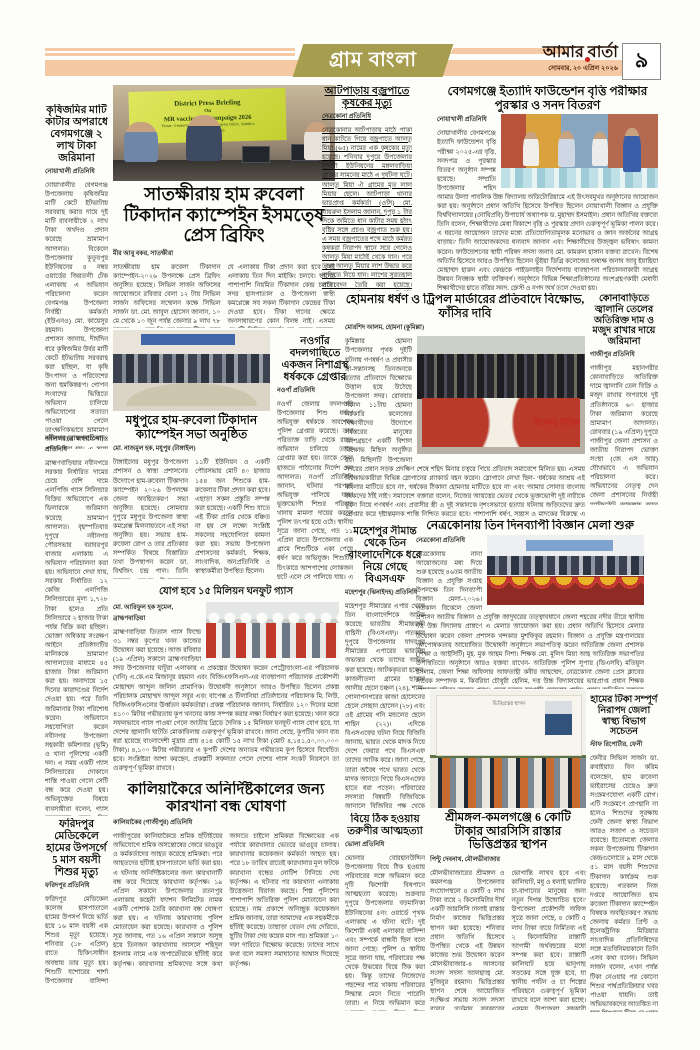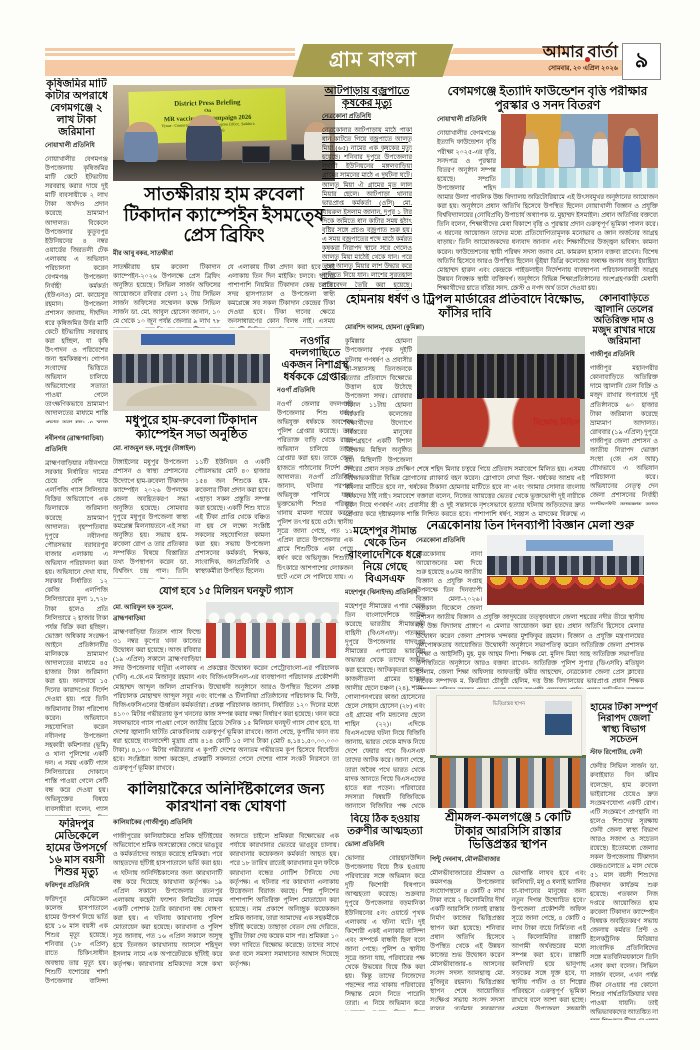--- a/index.html
+++ b/index.html
@@ -97,33 +97,33 @@
     <div class="mh-badge-wrap">
       <div class="mh-badge"></div>
       <div class="mh-badge-text">গ্রাম বাংলা</div>
     </div>
     <div class="mh-paper">আমার বার্তা</div>
     <div class="mh-dot"></div>
     <div class="mh-date">সোমবার, ২০ এপ্রিল ২০২৬</div>
     <div class="mh-pagebox">৯</div>
   </header>
 
-  <article class="art" style="left:45px;top:78px;width:63px;height:345px;">
+  <article class="art" style="left:45px;top:104px;width:63px;height:345px;">
     <h2 class="hl h10">কৃষিজমির মাটি কাটার অপরাধে বেগমগঞ্জে ২ লাখ টাকা জরিমানা</h2>
     <div class="by">নোয়াখালী প্রতিনিধি</div>
     <div class="bd">নোয়াখালীর বেগমগঞ্জ উপজেলায় কৃষিজমির মাটি কেটে ইটভাটায় সরবরাহ করার দায়ে দুই মাটি ব্যবসায়ীকে ২ লাখ টাকা অর্থদণ্ড প্রদান করেছে ভ্রাম্যমাণ আদালত। বিকেলে উপজেলার কুতুবপুর ইউনিয়নের ৪ নম্বর ওয়ার্ডের জিরতলী টেক এলাকায় এ অভিযান পরিচালনা করেন বেগমগঞ্জ উপজেলা নির্বাহী কর্মকর্তা (ইউএনও) মো. কায়েসুর রহমান। উপজেলা প্রশাসন জানায়, দীর্ঘদিন ধরে কৃষিজমির উর্বর মাটি কেটে ইটভাটায় সরবরাহ করা হচ্ছিল, যা কৃষি উৎপাদন ও পরিবেশের জন্য হুমকিস্বরূপ। গোপন সংবাদের ভিত্তিতে অভিযান চালিয়ে অভিযোগের সত্যতা পাওয়া গেলে তাৎক্ষণিকভাবে ভ্রাম্যমাণ আদালতের মাধ্যমে শাস্তি প্রদান করা হয়। এ সময় মাটি ব্যবসায়ীরা ভবিষ্যতে ক্ষেতের মাটি ব্যবহার করে মাটি কাটার কাজ করবেন না বলে অঙ্গীকার করেন। উপজেলা নির্বাহী কর্মকর্তা মো. কায়েসুর রহমান জরিমানার বিষয়টি নিশ্চিত করেছেন। তিনি বলেন, কৃষিজমির টপ সয়েল বা উর্বর মাটি কেটে ইটভাটায় সরবরাহ করা একটি গুরুতর অপরাধ, যা কৃষি উৎপাদন, পরিবেশ, রাস্তাঘাট এবং জনস্বাস্থ্যের জন্য ক্ষতিকর। এ ধরনের অভিযান অব্যাহত থাকবে।</div>
   </article>
 
   <article class="art" style="left:45px;top:432px;width:63px;height:384px;">
     <div class="by">নবীনগর (ব্রাহ্মণবাড়িয়া) প্রতিনিধি</div>
     <div class="bd">ব্রাহ্মণবাড়িয়ার নবীনগরে সরকার নির্ধারিত দামের চেয়ে বেশি দামে এলপিজি গ্যাস সিলিন্ডার বিক্রির অভিযোগে এক ডিলারকে জরিমানা করেছে ভ্রাম্যমাণ আদালত। বৃহস্পতিবার দুপুরে নবীনগর পৌরসভার বরাবরপুর বাজার এলাকায় এ অভিযান পরিচালনা করা হয়। অভিযানে দেখা যায়, সরকার নির্ধারিত ১২ কেজি এলপিজি সিলিন্ডারের মূল্য ১,৭২৮ টাকা হলেও প্রতি সিলিন্ডারে ২ হাজার টাকা পর্যন্ত বিক্রি করা হচ্ছিল। ভোক্তা অধিকার সংরক্ষণ আইনে প্রতিষ্ঠানটির মালিককে ভ্রাম্যমাণ আদালতের মাধ্যমে ৪৫ হাজার টাকা জরিমানা করা হয়। অনাদায়ে ১৫ দিনের কারাদণ্ডের নির্দেশ দেওয়া হয়। পরে তিনি জরিমানার টাকা পরিশোধ করেন। অভিযানে সহযোগিতা করেন নবীনগর উপজেলা সহকারী কমিশনার (ভূমি) ও থানা পুলিশের একটি দল। এ সময় একটি গ্যাস সিলিন্ডারের দোকানে শাস্তি পাওয়া গেলে সেটি বন্ধ করে দেওয়া হয়। অভিযুক্তের বিষয়ে ব্যবসায়ীরা বলেন, গ্যাস সরবরাহের সময় কিছু অসাধু খুচরা ব্যবসায়ী এমন কাজ করে থাকেন। পরে এসব পরিবহন ব্যয় বৃদ্ধির কারণে বেশি দামে বিক্রি করতে হচ্ছে বলে জানান তারা। উপজেলা সহকারী কমিশনার (ভূমি) বলেন, ভোক্তা অধিকার রক্ষা এবং অতিরিক্ত মুনাফার বিরুদ্ধে এ ধরনের অভিযান অব্যাহত থাকবে।</div>
   </article>
 
   <article class="art" style="left:45px;top:818px;width:63px;height:168px;">
-    <h2 class="hl h10">ফরিদপুর মেডিকেলে হামের উপসর্গে ১৬ মাস বয়সী শিশুর মৃত্যু</h2>
+    <h2 class="hl h10">ফরিদপুর মেডিকেলে হামের উপসর্গে 5 মাস বয়সী শিশুর মৃত্যু</h2>
     <div class="by">ফরিদপুর প্রতিনিধি</div>
     <div class="bd">ফরিদপুর মেডিকেল কলেজ হাসপাতালে হামের উপসর্গ নিয়ে ভর্তি হয়ে ১৬ মাস বয়সী এক শিশুর মৃত্যু হয়েছে। শনিবার (১৮ এপ্রিল) রাতে চিকিৎসাধীন অবস্থায় তার মৃত্যু হয়। শিশুটি যশোরের শার্শা উপজেলার বাসিন্দা খাইরুলের ছেলে। রোববার (১৯ এপ্রিল) সকালে ফরিদপুর সিভিল সার্জনের কার্যালয় থেকে দেওয়া এক প্রেস বিজ্ঞপ্তিতে এ তথ্য জানানো হয়েছে। ওই প্রেস বিজ্ঞপ্তিতে আরও জানানো হয়, এ নিয়ে ফরিদপুরে হামের উপসর্গে ছয়জন শিশুর মৃত্যু হলো। এর সবাই ফরিদপুর মেডিকেল কলেজের হাসপাতালে মৃত্যুবরণ করে। এদের মধ্যে ফরিদপুর, গোপালগঞ্জ ও রাজবাড়ীর একজন করে তিনজন, যশোরের একজন ও মাদারীপুরের দুইজন শিশু রয়েছে।</div>
   </article>
 
   <article class="art" style="left:113px;top:85px;width:222px;height:243px;">
     <div class="photo ph-press blk" style="width:222px;height:96px;">
       <div class="ban-press">
         <span class="b1">District Press Briefing</span>
         <span class="b2">On</span>
         <span class="b3">MR vaccination campaign 2026</span>
@@ -224,32 +224,32 @@
   </article>
 
   <article class="art" style="left:430px;top:690px;width:156px;height:320px;">
     <div class="photo ph-sree blk" style="width:156px;height:118px;">
       <div class="ban2">
         <span>ভিত্তিপ্রস্তর স্থাপন</span>
       </div>
       <div class="port"></div>
       <div class="crowd"></div>
     </div>
-    <h2 class="hl h12">শ্রীমঙ্গল-কমলগঞ্জে 5 কোটি টাকার আরসিসি রাস্তার ভিত্তিপ্রস্তর স্থাপন</h2>
+    <h2 class="hl h12">শ্রীমঙ্গল-কমলগঞ্জে 6 কোটি টাকার আরসিসি রাস্তার ভিত্তিপ্রস্তর স্থাপন</h2>
     <div class="by">পিন্টু দেবনাথ, মৌলভীবাজার</div>
     <div class="bd c2">মৌলভীবাজারের শ্রীমঙ্গল ও কমলগঞ্জ উপজেলার সংযোগস্থলে ৪ কোটি ৫ লাখ টাকা ব্যয়ে ২ কিলোমিটার দীর্ঘ একটি আরসিসি ঢালাই রাস্তার নির্মাণ কাজের ভিত্তিপ্রস্তর স্থাপন করা হয়েছে। শনিবার প্রধান অতিথি হিসেবে উপস্থিত থেকে এই উন্নয়ন কাজের শুভ উদ্বোধন করেন মৌলভীবাজার-৪ আসনের সংসদ সদস্য আলহাজ্ব মো. মুজিবুর রহমান। ভিত্তিপ্রস্তর স্থাপন শেষে আয়োজিত সংক্ষিপ্ত সভায় সংসদ সদস্য বলেন, 'বর্তমান সরকারের আমলে গ্রামীণ জনপদের অবকাঠামো উন্নয়নে ব্যাপক পরিবর্তন সাধিত হয়েছে। এই রাস্তাটি নির্মিত হলে অত্র অঞ্চলের মানুষের যাতায়াতে ভোগান্তি লাঘব হবে এবং কালিঘাট, মধু ও ধলাই ভ্যালির চা-বাগানের মানুষের জন্য নতুন দিগন্ত উন্মোচিত হবে।' উপজেলা প্রকৌশলী অফিস সূত্রে জানা গেছে, ৪ কোটি ৫ লাখ টাকা ব্যয়ে নির্মিতব্য এই ২ কিলোমিটার রাস্তাটি আগামী অর্থবছরের মধ্যে সম্পন্ন করা হবে। রাস্তাটি কালিঘাট হয়ে ভানুগাছ সড়কের সঙ্গে যুক্ত হবে, যা স্থানীয় পর্যটন ও চা শিল্পের পরিবহনে গুরুত্বপূর্ণ ভূমিকা রাখবে বলে আশা করা হচ্ছে। এসময় উপজেলা সহকারী কমিশনার (ভূমি), মুক্তিযুদ্ধ গবেষক, উপজেলা প্রকৌশলী মো. আব্দুর রহিম, কালিঘাট ইউনিয়ন পরিষদের চেয়ারম্যান প্রমুখ উপস্থিত ছিলেন।</div>
   </article>
 
   <article class="art" style="left:345px;top:813px;width:80px;height:198px;">
     <h2 class="hl h10">বিয়ে ঠিক হওয়ায় তরুণীর আত্মহত্যা</h2>
     <div class="by">ভোলা প্রতিনিধি</div>
     <div class="bd">ভোলার বোরহানউদ্দিন উপজেলায় বিয়ে ঠিক হওয়ায় পরিবারের সঙ্গে অভিমান করে দুটি কিশোরী বিষপানে আত্মহত্যা করেছে। শুক্রবার দুপুরে উপজেলার বড়মানিকা ইউনিয়নের ৫নং ওয়ার্ডে পৃথক এলাকায় এ ঘটনা ঘটে। দুই কিশোরী একই এলাকার বাসিন্দা এবং সম্পর্কে বান্ধবী ছিল বলে জানা গেছে। পুলিশ ও স্থানীয় সূত্রে জানা যায়, পরিবারের পক্ষ থেকে উভয়ের বিয়ে ঠিক করা হয়। কিন্তু তাদের নিজেদের পছন্দের পাত্র থাকায় পরিবারের সিদ্ধান্ত মেনে নিতে পারেনি তারা। এ নিয়ে অভিমান করে শুক্রবার দুপুরে নিজ নিজ বাড়িতে বিষপান করে তারা। গুরুতর অসুস্থ অবস্থায় তাদের উদ্ধার করে ভোলা সদর হাসপাতালে নেওয়া হলে কর্তব্যরত চিকিৎসক তাদের মৃত ঘোষণা করেন। বোরহানউদ্দিন থানার ওসি জানান, ময়নাতদন্তের জন্য মরদেহ মর্গে পাঠানো হয়েছে। এ ঘটনায় থানায় অপমৃত্যুর মামলা হয়েছে।</div>
   </article>
 
-  <article class="art" style="left:590px;top:694px;width:68px;height:318px;margin-top:8px;">
+  <article class="art" style="left:590px;top:694px;width:68px;height:318px;">
     <h2 class="hl h9">হামের টিকা সম্পূর্ণ নিরাপদ জেলা স্বাস্থ্য বিভাগ সচেতন</h2>
     <div class="by">স্টাফ রিপোর্টার, ফেনী</div>
     <div class="bd">ফেনীর সিভিল সার্জন ডা. রুবাইয়াত বিন করিম বলেছেন, হাম রুবেলা ভাইরাসের চেয়েও দ্রুত সংক্রমণযোগ্য একটি রোগ। এটি সংক্রমণে প্রাণহানি না হলেও শিশুদের সুরক্ষায় ফেনী জেলা স্বাস্থ্য বিভাগ আরও সজাগ ও সচেতন রয়েছে। ইতোমধ্যে জেলার সকল উপজেলায় টিকাদান কেন্দ্রগুলোতে ৯ মাস থেকে ৫১ মাস বয়সী শিশুদের টিকাদান কার্যক্রম শুরু হয়েছে। গতকাল নিজ দপ্তরে আয়োজিত হাম রুবেলা টিকাদান ক্যাম্পেইন বিষয়ক অবহিতকরণ সভায় জেলায় কর্মরত প্রিন্ট ও ইলেকট্রনিক মিডিয়ার সাংবাদিক প্রতিনিধিদের সঙ্গে মতবিনিময়কালে তিনি এসব কথা বলেন। সিভিল সার্জন বলেন, এখন পর্যন্ত টিকা নেওয়ার পর কোনো শিশুর পার্শ্বপ্রতিক্রিয়ার খবর পাওয়া যায়নি। তাই অভিভাবকদের আতঙ্কিত না হয়ে শিশুদের টিকা নেওয়ার আহ্বান জানান তিনি। টিকার হার বৃদ্ধিতে পাশাপাশি শহরের মসজিদের ইমাম, জনপ্রতিনিধি ও রাজনৈতিক নেতাদের সম্পৃক্ত করার পরামর্শ দেন। সাংবাদিকদের বিভিন্ন জিজ্ঞাসার জবাব দেন তিনি। সভায় জেলা তথ্য অফিসার, ইউনিসেফ এবং ডব্লিউএইচও-এর কর্মকর্তারা উপস্থিত ছিলেন। সিভিল সার্জন সকলকে হাম প্রতিরোধে ব্যক্তিগত ও সামাজিকভাবে সচেতন হওয়ার পরামর্শ দেন।</div>
   </article>
 
   <article class="art" style="left:113px;top:781px;width:226px;height:259px;">
     <h2 class="hl h15">কালিয়াকৈরে অনির্দিষ্টকালের জন্য কারখানা বন্ধ ঘোষণা</h2>
     <div class="by">কালিয়াকৈর (গাজীপুর) প্রতিনিধি</div>
     <div class="bd c2">গাজীপুরের কালিয়াকৈরে শ্রমিক ছাঁটাইয়ের অভিযোগে শ্রমিক অসন্তোষের জেরে ভাঙচুর ও কর্মকর্তাদের আহত করেছে শ্রমিকরা। পরে আহতদের ছাঁটাই হাসপাতালে ভর্তি করা হয়। এ ঘটনায় অনির্দিষ্টকালের জন্য কারখানাটি বন্ধ করে দিয়েছে কারখানা কর্তৃপক্ষ। ১৯ এপ্রিল সকালে উপজেলার রতনপুর এলাকায় কহেনী ফ্যাশন লিমিটেড নামক একটি পোশাক তৈরি কারখানা বন্ধ ঘোষণা করা হয়। এ ঘটনায় কারখানায় পুলিশ মোতায়েন করা হয়েছে। কারখানা ও পুলিশ সূত্র জানায়, গত ১৬ এপ্রিল সকালে অসুস্থ হয়ে তিনজন কারখানায় আসলে শহিদুল ইসলাম নামে এক অপারেটরকে ছাঁটাই করে কর্তৃপক্ষ। কারখানার শ্রমিকদের সঙ্গে কথা জানতে চাইলে শ্রমিকরা বিক্ষোভের এক পর্যায়ে কারখানার ভেতরে ভাঙচুর চালায়। কারখানার কয়েকজন কর্মকর্তা আহত হয়। পরে ১৮ তারিখ রাতেই কারখানার মূল ফটকে কারখানা বন্ধের নোটিশ টানিয়ে দেয় কর্তৃপক্ষ। এ ঘটনার পর কারখানা এলাকায় উত্তেজনা বিরাজ করছে। শিল্প পুলিশের পাশাপাশি অতিরিক্ত পুলিশ মোতায়েন করা হয়েছে। নাম প্রকাশে অনিচ্ছুক কয়েকজন শ্রমিক জানায়, তারা আমাদের এক সহকর্মীকে ছাঁটাই করেছে। তাছাড়া বেতন দেয় দেরিতে, ছুটির টাকা দেয় কয়েক মাস পর। শ্রমিকরা ১০ দফা দাবিতে বিক্ষোভ করেছে। তাদের সাথে কথা বলে সমস্যা সমাধানের আশ্বাস দিয়েছে কর্তৃপক্ষ।</div>
   </article>

